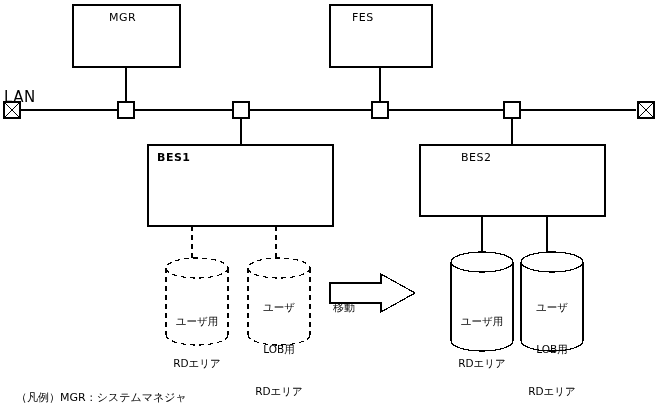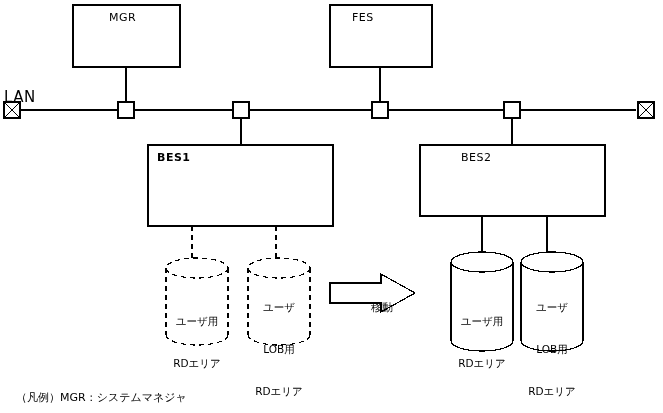--- a/index.html
+++ b/index.html
@@ -40,21 +40,21 @@
   }
   .bus-label {
     position: absolute;
     font-size: 15px;
     letter-spacing: 0.5px;
     white-space: pre;
   }
   .arrow-label {
     position: absolute;
     font-size: 11px;
-    text-align: right;
+    text-align: left;
     white-space: pre;
   }
   .legend {
     position: absolute;
     font-size: 11px;
     line-height: 17px;
     white-space: pre;
   }
   .legend-row { display: block; white-space: pre; }
 </style>

